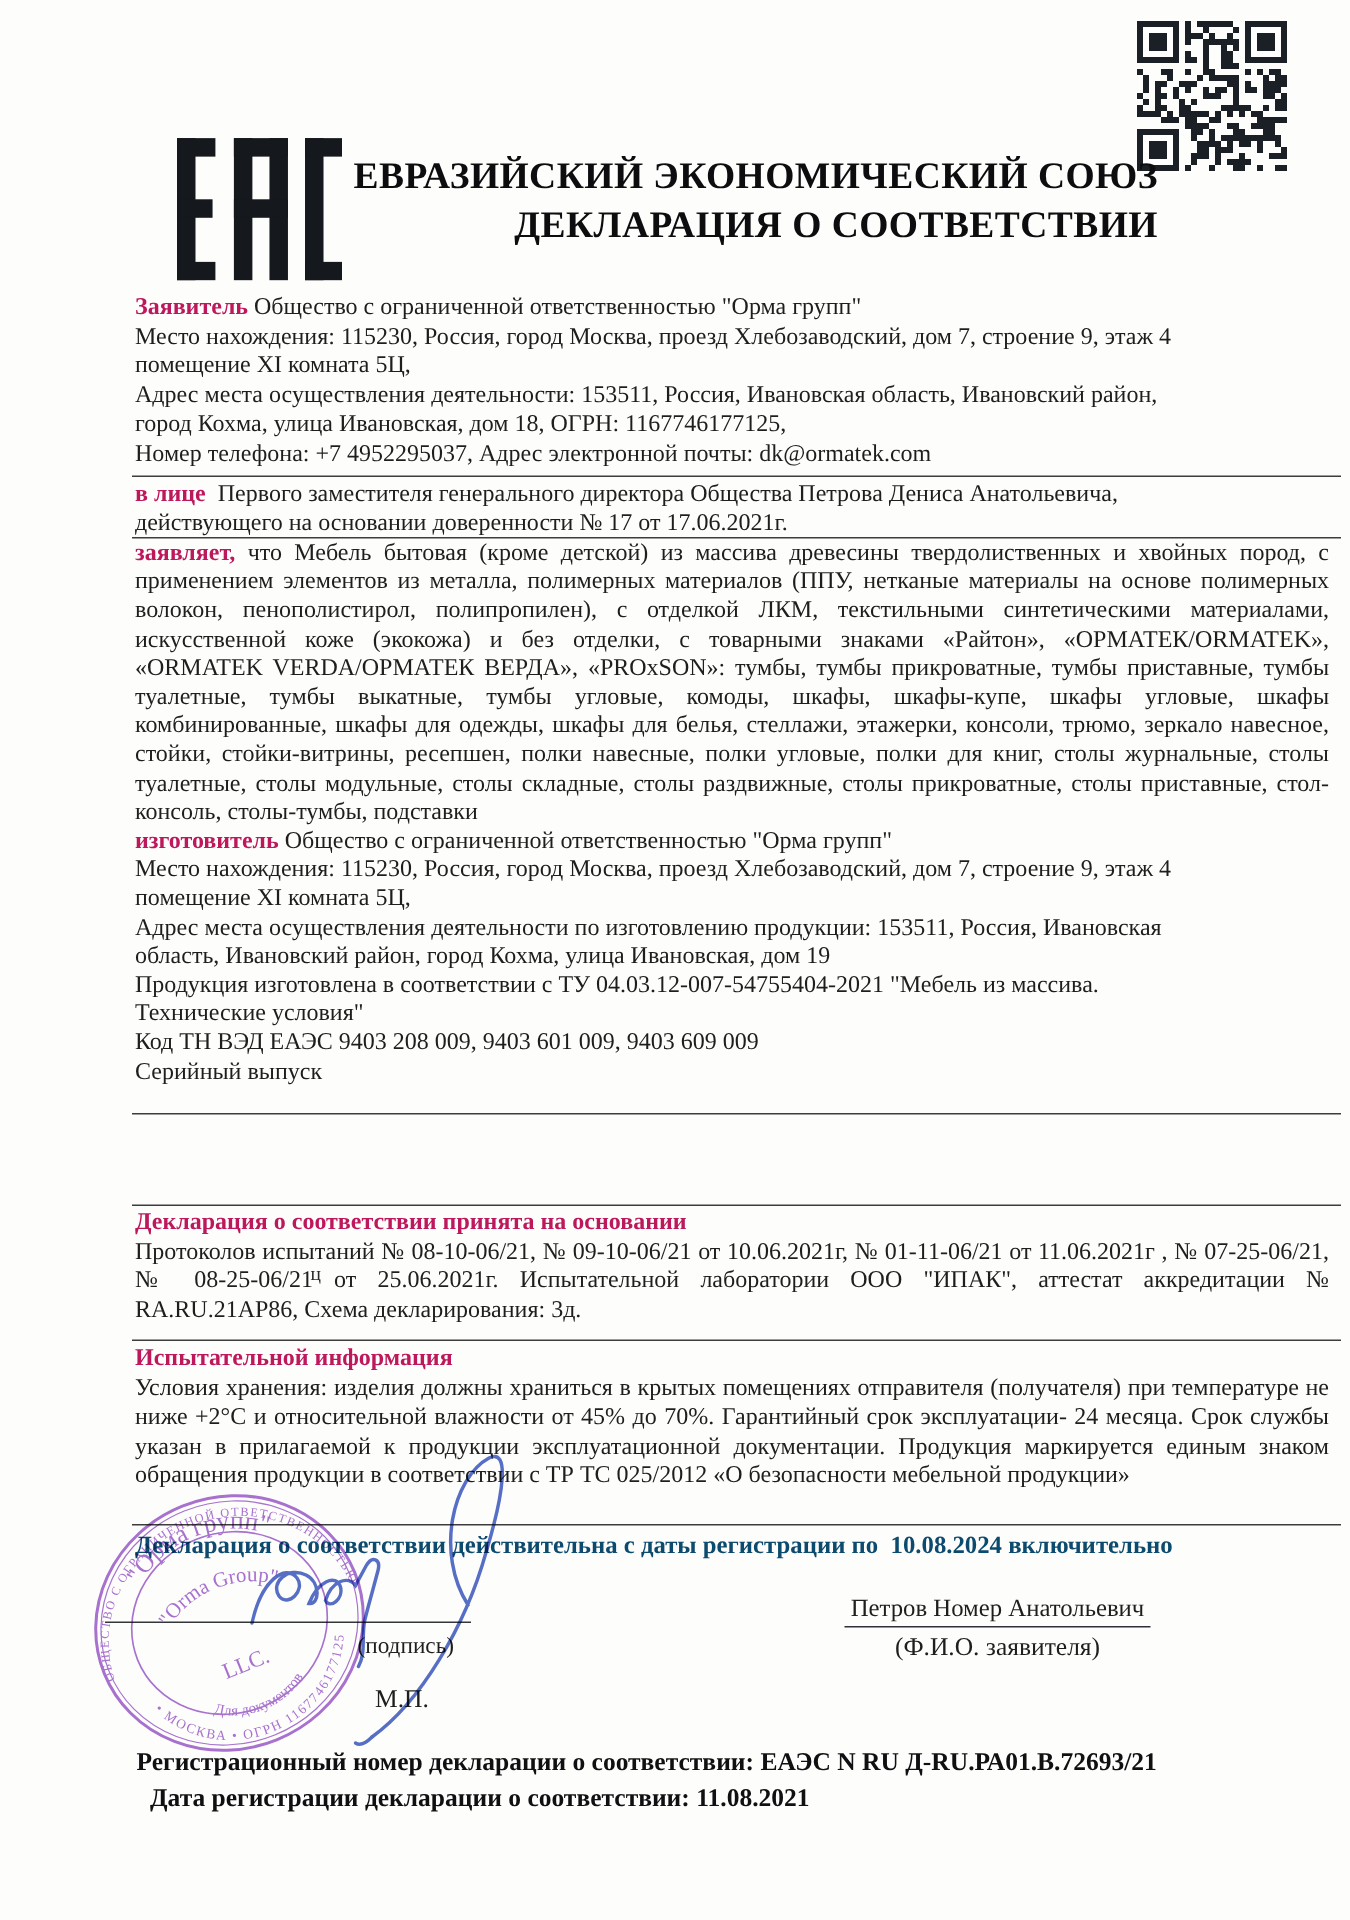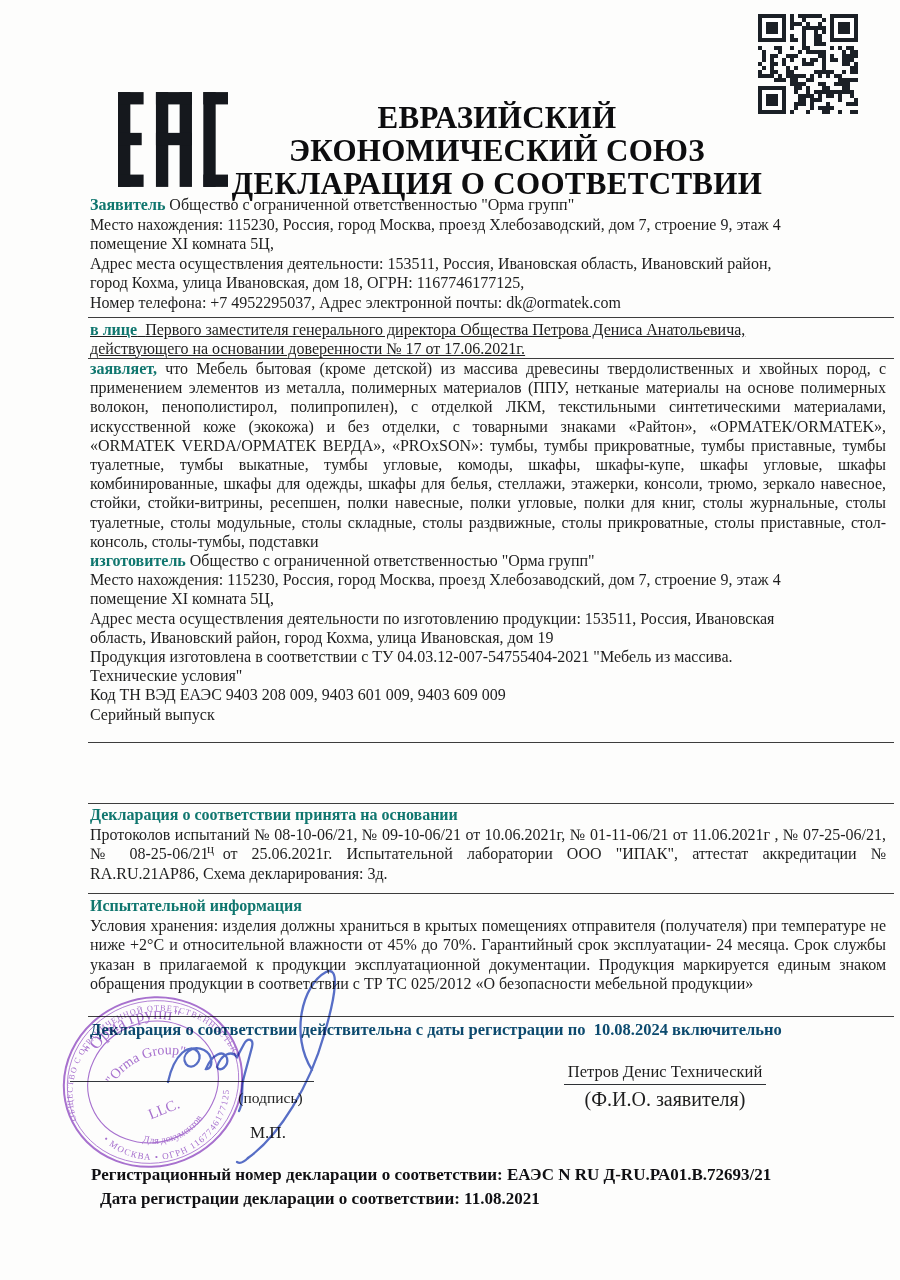--- a/index.html
+++ b/index.html
@@ -4,38 +4,38 @@
 <style>
   html,body{margin:0;padding:0;background:#e8e8e8;}
   .page{
     position:relative; width:900px; height:1280px; margin:0 auto;
     background:#fdfdfc; overflow:hidden;
     font-family:"Liberation Serif","DejaVu Serif",serif;
     color:#1e1e1e;
     border-bottom:2px solid #9a9a98;
   }
   .sec{position:absolute; left:90px; width:796px; font-size:16px; line-height:19.5px;}
-  .sec b{color:#0f766e;margin-top:27px;}
+  .sec b{color:#be185d;margin-top:27px;}
   .line{white-space:nowrap;}
   .just{text-align:justify;}
   .rule{position:absolute; left:88px; width:806px; border-top:1.7px solid #3d3d3d; height:0;}
   .title{
     position:absolute; left:222px; top:101px; width:550px;
-    text-align:center; font-weight:bold; font-size:31px; line-height:33px;
+    text-align:right; font-weight:bold; font-size:25px; line-height:33px;
     color:#0d0d0f; letter-spacing:.3px;
   }
   .eac{position:absolute; left:118px; top:92px; width:110px; height:95px;}
   .qr{position:absolute; left:757px; top:14px; width:102px; height:100px;}
   .validity{font-weight:bold; font-size:16.5px; white-space:pre-wrap; color:#0c4a6e;}
   .sig-line{position:absolute; left:70px; top:1081px; width:244px; border-top:1.5px solid #33363b;}
   .sig-caption{position:absolute; left:213px; top:1089px; width:115px; text-align:center; font-size:15.5px;}
   .mp{position:absolute; left:250px; top:1123px; font-size:17px;}
   .signer{position:absolute; left:558px; top:1062px; width:214px; text-align:center; font-size:16.5px;}
   .signer .name{display:inline-block; border-bottom:1.4px solid #2e3135; padding:0 4px 2px 4px;}
-  .signer .fio{font-size:20px; margin-top:3px;}
+  .signer .fio{font-size:17px; margin-top:3px;}
   .reg{position:absolute; left:91px; top:1163px; width:780px; font-weight:bold; font-size:17px; line-height:23.5px; color:#101013;}
   .reg .date-line{padding-left:9px;}
   .stamp{position:absolute; left:58px; top:992px; width:190px; height:180px; mix-blend-mode:multiply; opacity:.88;}
   .signature{position:absolute; left:140px; top:950px; width:220px; height:220px; mix-blend-mode:multiply;}
   .artifact{position:absolute; left:207px; top:841px; font-size:13px; color:#2a2a2a;}
 </style>
 </head>
 <body>
 
 <div class="page">
@@ -290,21 +290,21 @@
     <div class="line"><b>Заявитель</b> <span>Общество с ограниченной ответственностью "Орма групп"</span></div>
     <div class="line">Место нахождения: 115230, Россия, город Москва, проезд Хлебозаводский, дом 7, строение 9, этаж 4</div>
     <div class="line">помещение XI комната 5Ц,</div>
     <div class="line">Адрес места осуществления деятельности: 153511, Россия, Ивановская область, Ивановский район,</div>
     <div class="line">город Кохма, улица Ивановская, дом 18, ОГРН: 1167746177125,</div>
     <div class="line">Номер телефона: +7 4952295037, Адрес электронной почты: dk@ormatek.com</div>
   </div>
 
   <div class="rule" style="top:317px;"></div>
 
-  <div class="sec" style="top:321px; line-height:18.5px;text-decoration:underline;">
+  <div class="sec" style="top:321px; line-height:18.5px;">
     <div class="line"><b>в лице</b>&nbsp; <span>Первого заместителя генерального директора Общества Петрова Дениса Анатольевича,</span></div>
     <div class="line">действующего на основании доверенности № 17 от 17.06.2021г.</div>
   </div>
 
   <div class="rule" style="top:358px;"></div>
 
   <div class="sec" style="top:359px; line-height:19.2px;">
     <div class="just"><b>заявляет,</b> <span>что Мебель бытовая (кроме детской) из массива древесины твердолиственных и хвойных пород, с применением элементов из металла, полимерных материалов (ППУ, нетканые материалы на основе полимерных волокон, пенополистирол, полипропилен), с отделкой ЛКМ, текстильными синтетическими материалами, искусственной коже (экокожа) и без отделки, с товарными знаками «Райтон», «ОРМАТЕК/ORMATEK», «ORMATEK VERDA/ОРМАТЕК ВЕРДА», «PROxSON»: тумбы, тумбы прикроватные, тумбы приставные, тумбы туалетные, тумбы выкатные, тумбы угловые, комоды, шкафы, шкафы-купе, шкафы угловые, шкафы комбинированные, шкафы для одежды, шкафы для белья, стеллажи, этажерки, консоли, трюмо, зеркало навесное, стойки, стойки-витрины, ресепшен, полки навесные, полки угловые, полки для книг, столы журнальные, столы туалетные, столы модульные, столы складные, столы раздвижные, столы прикроватные, столы приставные, стол-консоль, столы-тумбы, подставки</span></div>
     <div class="line"><b>изготовитель</b> <span>Общество с ограниченной ответственностью "Орма групп"</span></div>
     <div class="line">Место нахождения: 115230, Россия, город Москва, проезд Хлебозаводский, дом 7, строение 9, этаж 4</div>
@@ -336,21 +336,21 @@
   </div>
 
   <div class="rule" style="top:1016px;"></div>
 
   <div class="sec validity" style="top:1020px;">Декларация о соответствии действительна с даты регистрации по  10.08.2024 включительно</div>
 
   <div class="sig-line"></div>
   <div class="sig-caption">(подпись)</div>
   <div class="mp">М.П.</div>
   <div class="signer">
-    <span class="name">Петров Денис Технический</span>
+    <span class="name">Петров Номер Анатольевич</span>
     <div class="fio">(Ф.И.О. заявителя)</div>
   </div>
 
   <svg class="stamp" viewBox="0 0 190 180">
     <defs>
       <path id="arc-ring-top" d="M 10,100 A 85,80 0 0 1 180,100" fill="none"></path>
       <path id="arc-ring-bottom" d="M 22,100 A 73,68 0 0 0 168,100" fill="none"></path>
       <path id="arc-inner-1" d="M 30,84 A 65,56 0 0 1 160,84" fill="none"></path>
       <path id="arc-inner-2" d="M 38,106 A 58,50 0 0 1 152,106" fill="none"></path>
       <path id="arc-inner-4" d="M 50,126 A 48,40 0 0 0 140,126" fill="none"></path>

